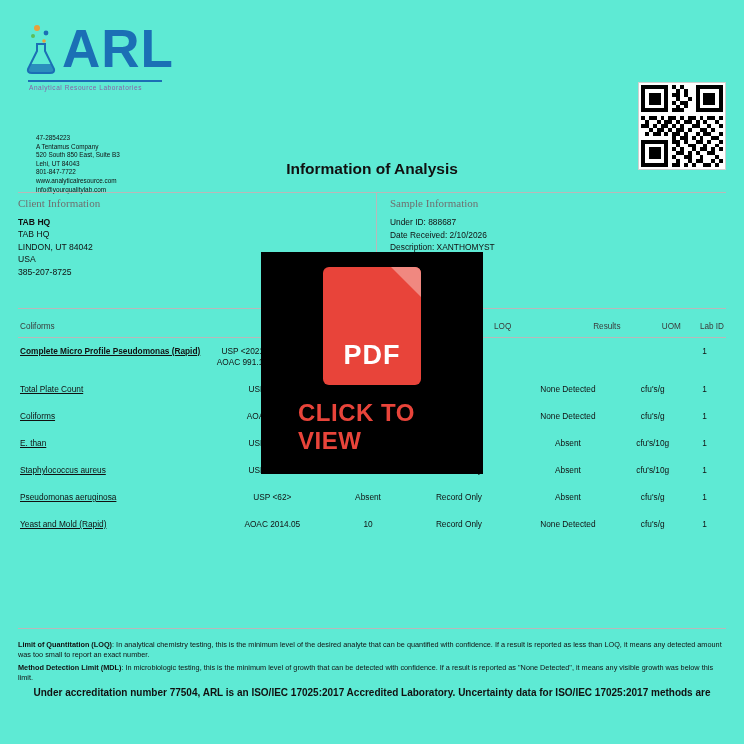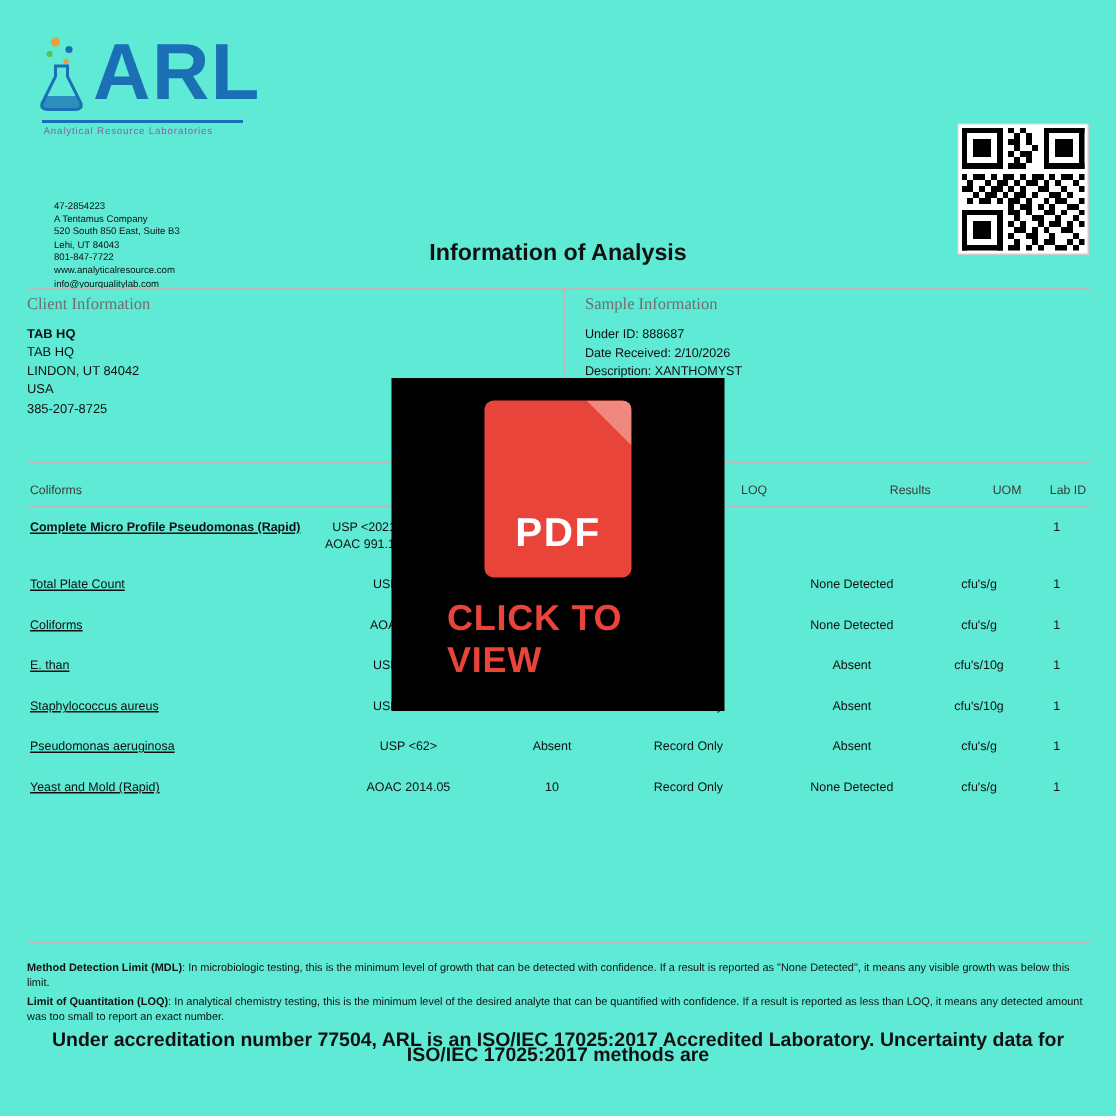--- a/index.html
+++ b/index.html
@@ -229,21 +229,21 @@
     background: #b9b9b9;
   }
   .note {
     font-size: 7.3px;
     line-height: 9.6px;
     color: #111;
     margin-bottom: 4px;
   }
   .note b { font-weight: bold; }
   .accred {
-    font-size: 13px;
+    font-size: 10px;
     line-height: 9.8px;
     font-weight: bold;
     color: #111;
     text-align: center;
     margin-top: 6px;
   }
 
   
   .pdf-overlay {
     position: absolute;
@@ -557,24 +557,24 @@
           <td>cfu's/g</td>
           <td>1</td>
         </tr>
       </tbody>
     </table>
   </div>
 
   <div class="notes">
     <div class="notes-rule"></div>
     <div class="note">
+      <b>Limit of Quantitation (LOQ)</b><span>: In analytical chemistry testing, this is the minimum level of the desired analyte that can be quantified with confidence. If a result is reported as less than LOQ, it means any detected amount was too small to report an exact number.</span>
+    </div>
+    <div class="note">
       <b>Method Detection Limit (MDL)</b><span>: In microbiologic testing, this is the minimum level of growth that can be detected with confidence. If a result is reported as "None Detected", it means any visible growth was below this limit.</span>
-    </div>
-    <div class="note">
-      <b>Limit of Quantitation (LOQ)</b><span>: In analytical chemistry testing, this is the minimum level of the desired analyte that can be quantified with confidence. If a result is reported as less than LOQ, it means any detected amount was too small to report an exact number.</span>
     </div>
     <div class="accred">Under accreditation number 77504, ARL is an ISO/IEC 17025:2017 Accredited Laboratory. Uncertainty data for ISO/IEC 17025:2017 methods are</div>
   </div>
 
   <div class="pdf-overlay">
     <div class="pdf-icon">
       <div class="sheet"></div>
       <div class="fold"></div>
       <div class="pdf-text">PDF</div>
     </div>

